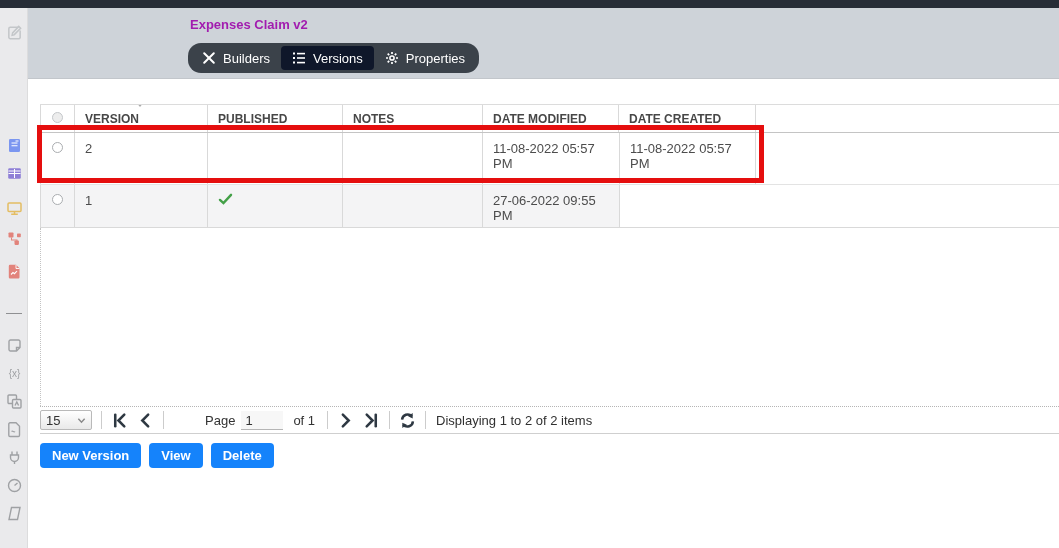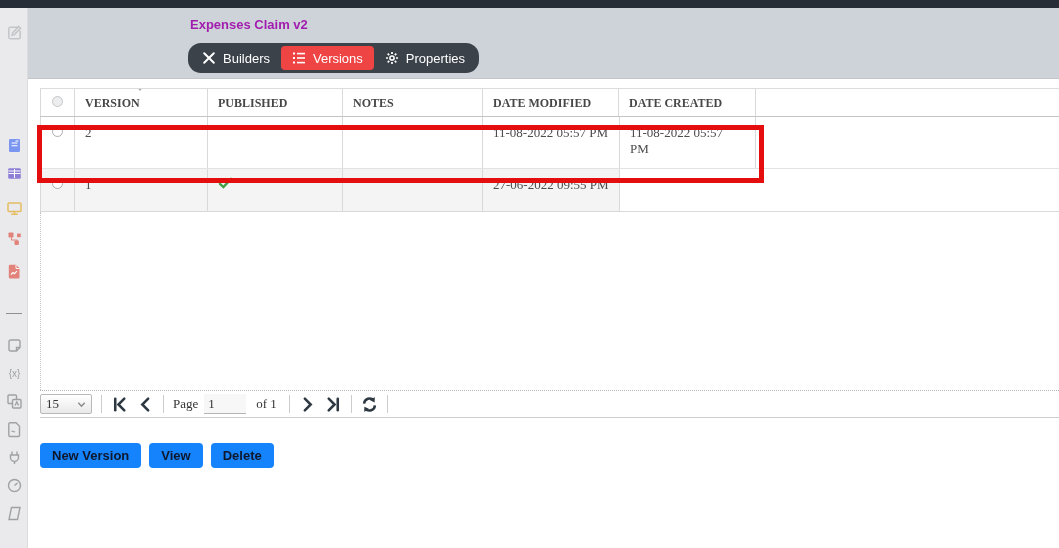--- a/index.html
+++ b/index.html
@@ -15,26 +15,26 @@
   .side-divider { position:absolute; left:6px; width:16px; height:0; border-top:1px solid #8f9092; }
 
   .header-band { position:absolute; left:28px; top:8px; width:1031px; height:71px; background:#ced3d9; border-bottom:1px solid #c2c6cb; }
   .logo { position:absolute; left:0; top:0; width:155px; height:64px; background:#6d9e4b; display:flex; align-items:center; padding-left:14px; cursor:default; }
   .logo-icon { width:27px; height:27px; color:#fff; margin-right:11px; flex:none; }
   .logo-icon svg { width:100%; height:100%; }
   .logo-text { color:#fff; font-size:15px; line-height:17px; }
   .app-title { position:absolute; left:162px; top:9px; font-size:13px; font-weight:bold; color:#a21caf; }
   .tabbar { position:absolute; left:160px; top:35px; height:30px; background:#3b424a; border-radius:13px; display:inline-flex; align-items:center; padding:0 3px; }
   .tab { display:flex; align-items:center; height:24px; padding:0 11px; border-radius:4px; color:#fff; font-size:13px; cursor:pointer; }
-  .tab.active { background:#ef4444;justify-content:flex-end; }
+  .tab.active { background:#0f172a;justify-content:flex-end; }
   .tab-icon { width:14px; height:14px; margin-right:7px; color:#fff; }
   .tab-icon svg { width:100%; height:100%; display:block; }
 
   
-  .grid { position:absolute; left:40px; top:88px; width:1019px;font-family:Liberation Serif, serif; }
+  .grid { position:absolute; left:40px; top:104px; width:1019px; }
   .trow { display:flex; width:100%; }
   .thead { height:29px; border-top:1px solid #dcdcdc; border-bottom:1px solid #c4c4c4; }
   .row1 { height:52px; background:#fff; border-bottom:1px solid #e3e3e3; }
   .row2 { height:43px; border-bottom:1px solid #d9d9d9; }
   .cell { border-right:1px solid #d9d9d9; padding:8px 10px; font-size:13px; color:#4c4c4c; overflow:hidden; }
   .thead .cell { font-weight:bold; font-size:12px; color:#474747; padding:7px 10px; position:relative; }
   .thead .cell, .row1 .cell { background:#fff; }
   .row2 .cell { background:#f4f4f5; }
   .c0 { width:35px; flex:none; border-left:1px solid #d9d9d9; display:flex; justify-content:center; padding:9px 0 0 0; }
   .c1 { width:133px; flex:none; }
@@ -52,28 +52,28 @@
 
   
   .pager { height:28px; border-top:1px dotted #b5b5b5; border-bottom:1px solid #cfcfcf; background:#fff; display:flex; align-items:center; font-size:13px; color:#333; }
   .psep { width:1px; height:18px; background:#ccc; margin:0 9px; flex:none; }
   .pselect { width:52px; height:20px; border:1px solid #b9b9b9; border-radius:2px; background:linear-gradient(#ffffff,#e9e9e9); display:flex; align-items:center; justify-content:space-between; padding:8px 5px; cursor:pointer; flex:none; }
   .pselect .chev { width:9px; height:9px; color:#8a8a8a; }
   .pselect .chev svg { width:100%; height:100%; display:block; }
   .pbtn { width:17px; height:17px; color:#2e3842; cursor:pointer; flex:none; }
   .pbtn svg { width:100%; height:100%; display:block; }
   .pbtn + .pbtn { margin-left:9px; }
-  .page-label { margin-right:6px; }
+  .page-label { margin-right:6px;margin-left:32px; }
   .page-input { width:42px; border:none; border-bottom:1px solid #b5b5b5; background:#f7f7f7; font-size:13px; font-family:inherit; color:#333; padding:2px 4px 1px 4px; margin-right:10px; }
   .of-label { margin-right:3px; }
   .pager-status { margin-left:1px; color:#303030; }
 
   
   .actions { position:absolute; left:40px; top:443px; display:flex; }
-  .btn { background:#1583fb; border:none; border-radius:4px; color:#0f172a; font-family:inherit; font-size:13px; font-weight:bold; padding:5px 12px; margin-right:8px; cursor:pointer; height:25px; }
+  .btn { background:#1583fb; border:none; border-radius:4px; color:#ffffff; font-family:inherit; font-size:13px; font-weight:bold; padding:5px 12px; margin-right:8px; cursor:pointer; height:25px; }
 
   
   .red-annotation { position:absolute; left:37px; top:125px; width:727px; height:58px; border:5px solid #e50e0e; z-index:6; pointer-events:none; }
 </style>
 </head>
 <body>
 
 <div class="page">
 
   <div class="topbar"></div>
@@ -279,20 +279,21 @@
       <span class="psep"></span>
       <span class="pbtn">
         <svg viewBox="0 0 16 16" fill="none" stroke="currentColor">
             <path d="M13.1 8.8A5.2 5.2 0 0 1 4 11.9" stroke-width="2.3"></path>
             <path d="M2.9 7.2A5.2 5.2 0 0 1 12 4.1" stroke-width="2.3"></path>
             <polygon points="12.9,1 12.9,6 8.6,4.1" fill="currentColor" stroke="none"></polygon>
             <polygon points="3.1,15 3.1,10 7.4,11.9" fill="currentColor" stroke="none"></polygon>
           </svg>
       </span>
       <span class="psep"></span>
+      <span class="pager-status">Displaying 1 to 2 of 2 items</span>
     </div>
   </div>
 
   <div class="red-annotation"></div>
 
   <div class="actions">
     <button class="btn">New Version</button>
     <button class="btn">View</button>
     <button class="btn">Delete</button>
   </div>

